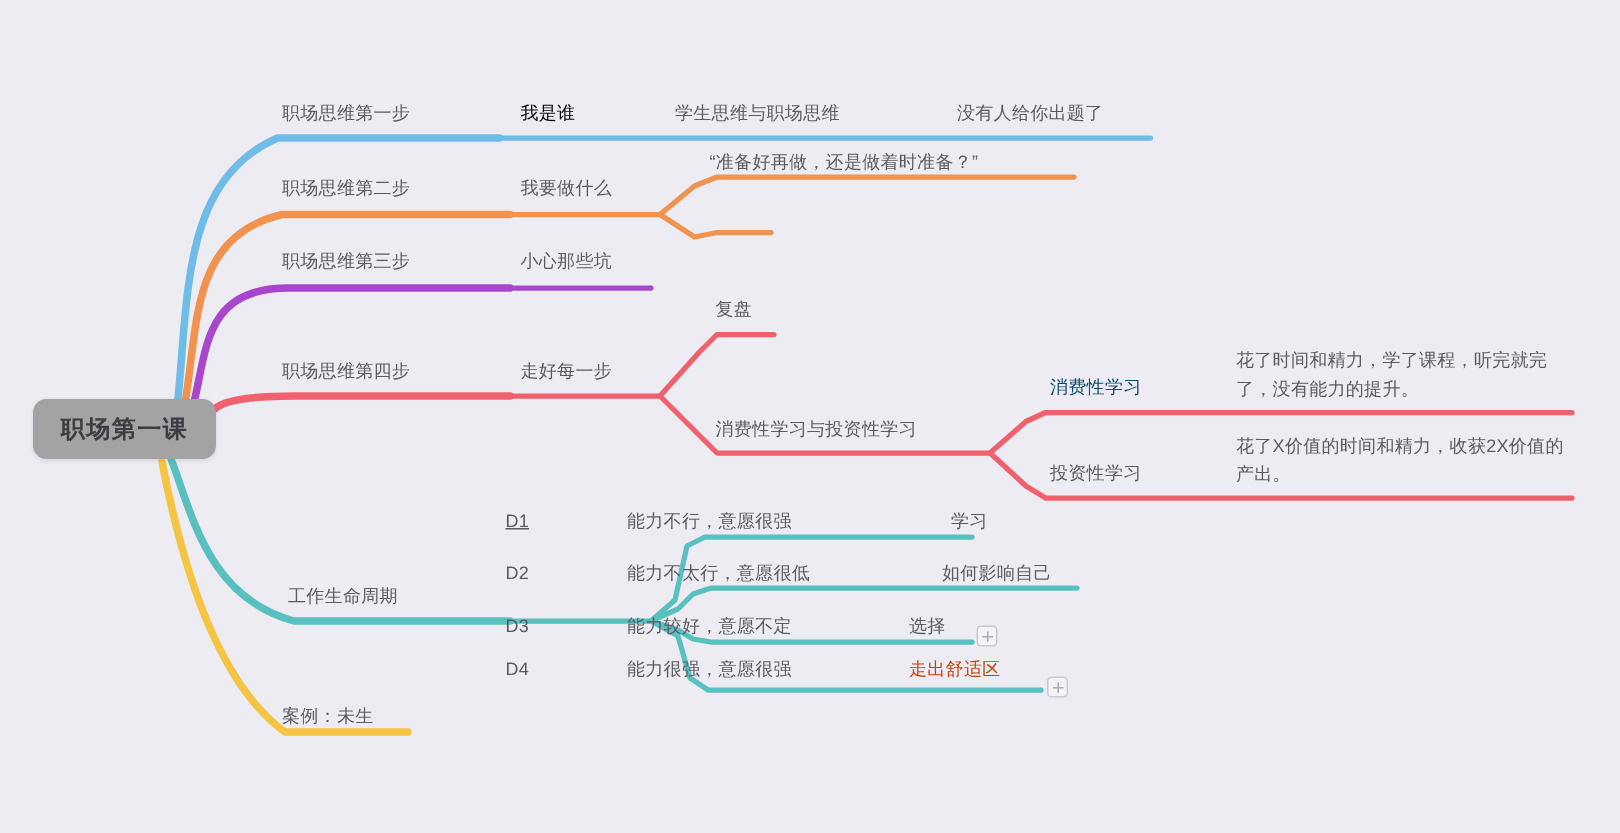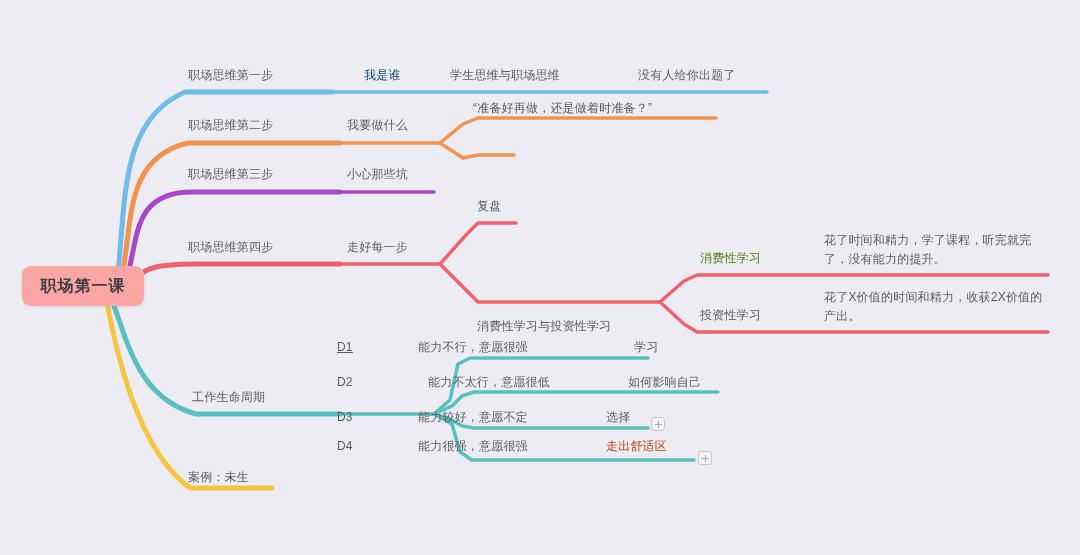--- a/index.html
+++ b/index.html
@@ -101,48 +101,48 @@
       <path d="M 660 302 L 684 324 L 697 332 L 1048 332" fill="none" stroke="#f1606d" stroke-width="3.5" stroke-linecap="round" stroke-linejoin="round"></path>
       <path d="M 114 306 C 128 342 138 398 196 414 L 340 414" fill="none" stroke="#58c1c0" stroke-width="5" stroke-linecap="round" stroke-linejoin="round"></path>
       <path d="M 340 414 L 434 414" fill="none" stroke="#58c1c0" stroke-width="3.5" stroke-linecap="round" stroke-linejoin="round"></path>
       <path d="M 434 414 L 450 400 L 458 364 L 470 358 L 648 358" fill="none" stroke="#58c1c0" stroke-width="3.5" stroke-linecap="round" stroke-linejoin="round"></path>
       <path d="M 434 414 L 452 406 L 462 396 L 474 392 L 718 392" fill="none" stroke="#58c1c0" stroke-width="3.5" stroke-linecap="round" stroke-linejoin="round"></path>
       <path d="M 434 414 L 452 420 L 462 426 L 474 428 L 648 428" fill="none" stroke="#58c1c0" stroke-width="3.5" stroke-linecap="round" stroke-linejoin="round"></path>
       <path d="M 434 414 L 452 424 L 460 452 L 472 460 L 694 460" fill="none" stroke="#58c1c0" stroke-width="3.5" stroke-linecap="round" stroke-linejoin="round"></path>
       <path d="M 108 308 C 118 360 140 452 190 488 L 272 488" fill="none" stroke="#f6c443" stroke-width="5" stroke-linecap="round" stroke-linejoin="round"></path>
     </svg>
 
-  <div class="root-node" style="left: 22px; top: 266px; width: 122px; height: 40px; color: rgb(60, 60, 66); background: #fca5a5;">
+  <div class="root-node" style="left: 22px; top: 266px; width: 122px; height: 40px; color: rgb(60, 60, 66); background: #a3a3a3;">
     <span>职场第一课</span>
   </div>
 
   <div id="nodes">
       <div class="node-label" style="left: 188px; top: 66px; color: rgb(90, 90, 96);">职场思维第一步</div>
-      <div class="node-label" style="left: 347px; top: 66px; color: #0c4a6e; margin-left: 17px;">我是谁</div>
+      <div class="node-label" style="left: 347px; top: 66px; color: #000000;">我是谁</div>
       <div class="node-label" style="left: 450px; top: 66px; color: rgb(90, 90, 96); text-align: right;">学生思维与职场思维</div>
       <div class="node-label" style="left: 638px; top: 66px; color: rgb(90, 90, 96);">没有人给你出题了</div>
       <div class="node-label" style="left: 188px; top: 116px; color: rgb(90, 90, 96);">职场思维第二步</div>
       <div class="node-label" style="left: 347px; top: 116px; color: rgb(90, 90, 96);">我要做什么</div>
       <div class="node-label" style="left: 473px; top: 99px; color: rgb(90, 90, 96);">“准备好再做，还是做着时准备？”</div>
       <div class="node-label" style="left: 188px; top: 165px; color: rgb(90, 90, 96);">职场思维第三步</div>
       <div class="node-label" style="left: 347px; top: 165px; color: rgb(90, 90, 96);">小心那些坑</div>
       <div class="node-label" style="left: 188px; top: 238px; color: rgb(90, 90, 96);">职场思维第四步</div>
       <div class="node-label" style="left: 347px; top: 238px; color: rgb(90, 90, 96);">走好每一步</div>
       <div class="node-label" style="left: 477px; top: 197px; color: rgb(90, 90, 96);">复盘</div>
-      <div class="node-label" style="left: 477px; top: 277px; color: rgb(90, 90, 96); margin-top: 40px;">消费性学习与投资性学习</div>
-      <div class="node-label" style="left: 700px; top: 249px; color: #4d7c0f;">消费性学习</div>
+      <div class="node-label" style="left: 477px; top: 277px; color: rgb(90, 90, 96);">消费性学习与投资性学习</div>
+      <div class="node-label" style="left: 700px; top: 249px; color: #0c4a6e;">消费性学习</div>
       <div class="node-label multiline" style="left: 824px; top: 231px; width: 223px; color: rgb(90, 90, 96);">花了时间和精力，学了课程，听完就完了，没有能力的提升。</div>
       <div class="node-label" style="left: 700px; top: 306px; color: rgb(90, 90, 96);">投资性学习</div>
       <div class="node-label multiline" style="left: 824px; top: 288px; width: 223px; color: rgb(90, 90, 96);">花了X价值的时间和精力，收获2X价值的产出。</div>
       <div class="node-label" style="left: 192px; top: 388px; color: rgb(90, 90, 96);">工作生命周期</div>
       <div class="node-label" style="left: 337px; top: 338px; color: rgb(90, 90, 96); text-decoration: underline;">D1</div>
       <div class="node-label" style="left: 418px; top: 338px; color: rgb(90, 90, 96);">能力不行，意愿很强</div>
       <div class="node-label" style="left: 606px; top: 338px; color: rgb(90, 90, 96); margin-left: 28px;">学习</div>
       <div class="node-label" style="left: 337px; top: 373px; color: rgb(90, 90, 96);">D2</div>
-      <div class="node-label" style="left: 418px; top: 373px; color: rgb(90, 90, 96); margin-left: 10px;">能力不太行，意愿很低</div>
+      <div class="node-label" style="left: 418px; top: 373px; color: rgb(90, 90, 96);">能力不太行，意愿很低</div>
       <div class="node-label" style="left: 628px; top: 373px; color: rgb(90, 90, 96);">如何影响自己</div>
       <div class="node-label" style="left: 337px; top: 408px; color: rgb(90, 90, 96);">D3</div>
       <div class="node-label" style="left: 418px; top: 408px; color: rgb(90, 90, 96);">能力较好，意愿不定</div>
       <div class="node-label" style="left: 606px; top: 408px; color: rgb(90, 90, 96);">选择</div>
       <div class="expander" style="left: 651px; top: 417px;"></div>
       <div class="node-label" style="left: 337px; top: 437px; color: rgb(90, 90, 96);">D4</div>
       <div class="node-label" style="left: 418px; top: 437px; color: rgb(90, 90, 96);">能力很强，意愿很强</div>
       <div class="node-label" style="left: 606px; top: 437px; color: #c2410c;">走出舒适区</div>
       <div class="expander" style="left: 698px; top: 451px;"></div>
       <div class="node-label" style="left: 188px; top: 468px; color: rgb(90, 90, 96);">案例：未生</div>

